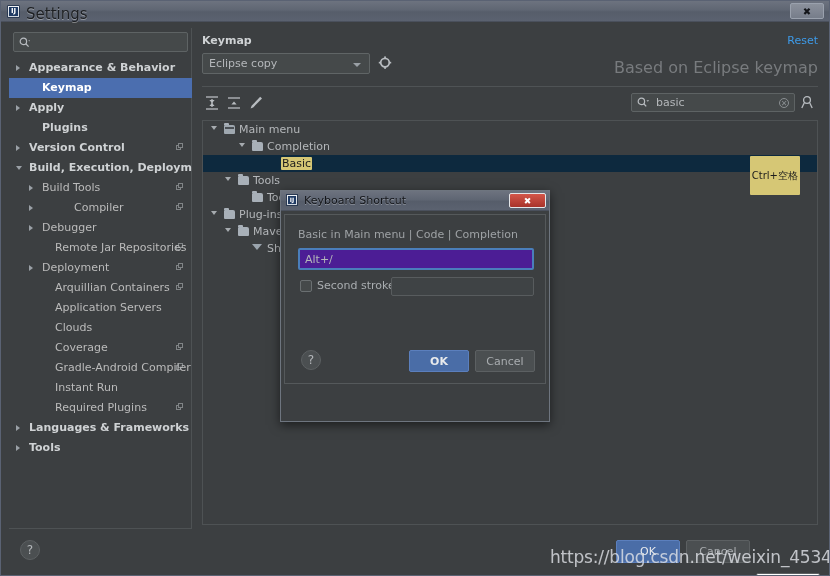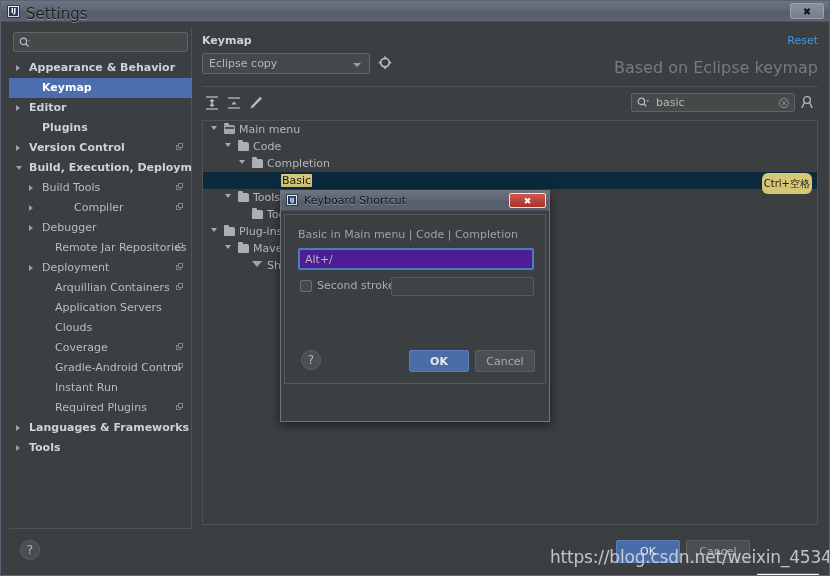--- a/index.html
+++ b/index.html
@@ -250,24 +250,24 @@
     border-top: 6px solid #9aa4ad;
   }
   .krow .klbl { position: absolute; top: 0; color: #b4b7ba; }
   .hl {
     background: #d6c775;
     color: #1c1c1c;
     padding: 0 1px;
     border-radius: 1px;
   }
   .kshort {
-    position: absolute; right: 5px; top: 1px;
+    position: absolute; right: 17px; top: 1px;
     background: #d6c775; color: #1c1c1c;
     font-size: 10px; line-height: 13px;
-    padding: 4px 2px; border-radius: 6px;
+    padding: 13px 2px; border-radius: 1px;
   }
 
   
   #bottombar {
     position: absolute; left: 1px; top: 532px;
     width: 826px; height: 42px;
   }
   #help-btn {
     position: absolute; left: 18px; top: 7px;
     width: 20px; height: 20px;
@@ -439,21 +439,21 @@
       <div id="tree-left">
           <div class="srow bold">
             <span class="arw closed" style="left: 7px;"></span>
             <span class="lbl" style="left: 20px;">Appearance &amp; Behavior</span>
           </div>
           <div class="srow bold sel">
             <span class="lbl" style="left: 33px;">Keymap</span>
           </div>
           <div class="srow bold">
             <span class="arw closed" style="left: 7px;"></span>
-            <span class="lbl" style="left: 20px;">Editor</span>
+            <span class="lbl" style="left: 20px;">Apply</span>
           </div>
           <div class="srow bold">
             <span class="lbl" style="left: 33px;">Plugins</span>
           </div>
           <div class="srow bold">
             <span class="arw closed" style="left: 7px;"></span>
             <span class="lbl" style="left: 20px;">Version Control</span>
             <span class="copyicon">
               <i class="a"></i>
               <i class="b"></i>
@@ -512,21 +512,21 @@
             <span class="lbl" style="left: 46px;">Clouds</span>
           </div>
           <div class="srow">
             <span class="lbl" style="left: 46px;">Coverage</span>
             <span class="copyicon">
               <i class="a"></i>
               <i class="b"></i>
             </span>
           </div>
           <div class="srow">
-            <span class="lbl" style="left: 46px;">Gradle-Android Control</span>
+            <span class="lbl" style="left: 46px;">Gradle-Android Compiler</span>
             <span class="copyicon">
               <i class="a"></i>
               <i class="b"></i>
             </span>
           </div>
           <div class="srow">
             <span class="lbl" style="left: 46px;">Instant Run</span>
           </div>
           <div class="srow">
             <span class="lbl" style="left: 46px;">Required Plugins</span>
@@ -622,25 +622,20 @@
         </svg>
       </div>
 
       <div id="km-tree">
           <div class="krow">
             <span class="karw open" style="left: 8px;"></span>
             <span class="fld menu" style="left: 21px;"></span>
             <span class="klbl" style="left: 36px;">Main menu</span>
           </div>
           <div class="krow">
-            <span class="karw open" style="left: 22px;"></span>
-            <span class="fld" style="left: 35px;"></span>
-            <span class="klbl" style="left: 50px;">Code</span>
-          </div>
-          <div class="krow">
             <span class="karw open" style="left: 36px;"></span>
             <span class="fld" style="left: 49px;"></span>
             <span class="klbl" style="left: 64px;">Completion</span>
           </div>
           <div class="krow sel">
             <span class="klbl" style="left: 78px;"><span class="hl">Basic</span></span>
             <span class="kshort">Ctrl+空格</span>
           </div>
           <div class="krow">
             <span class="karw open" style="left: 22px;"></span>

